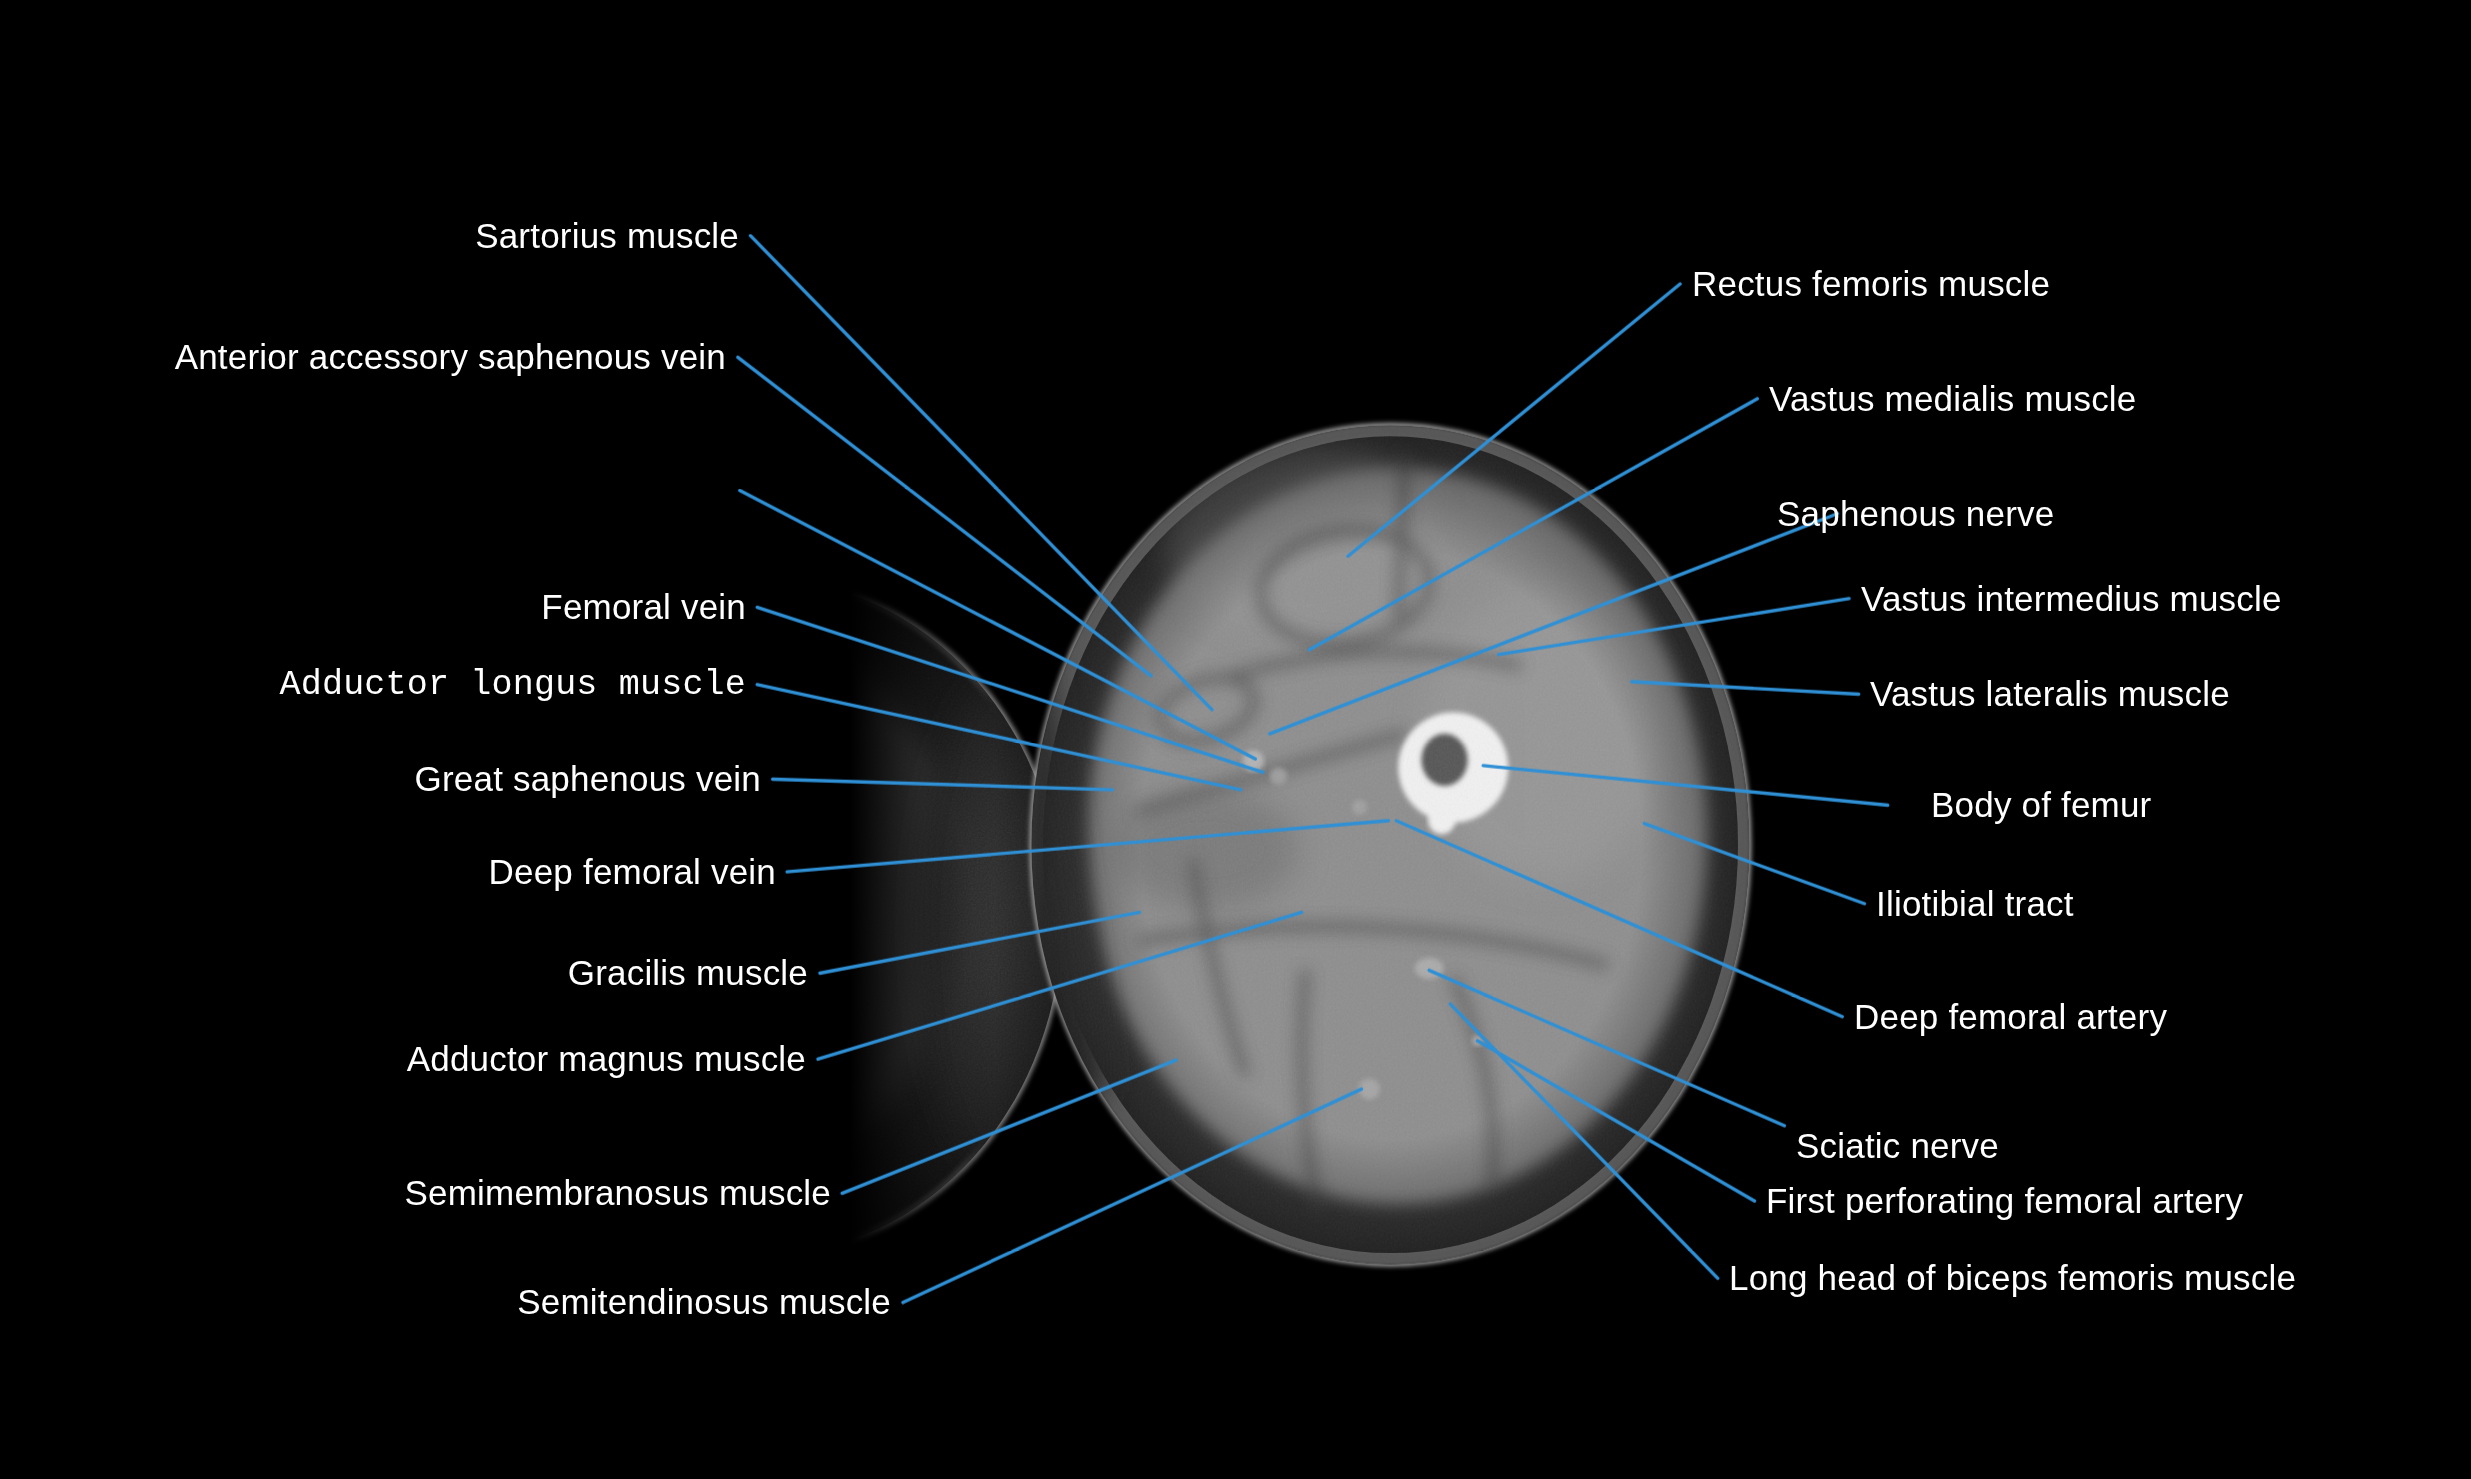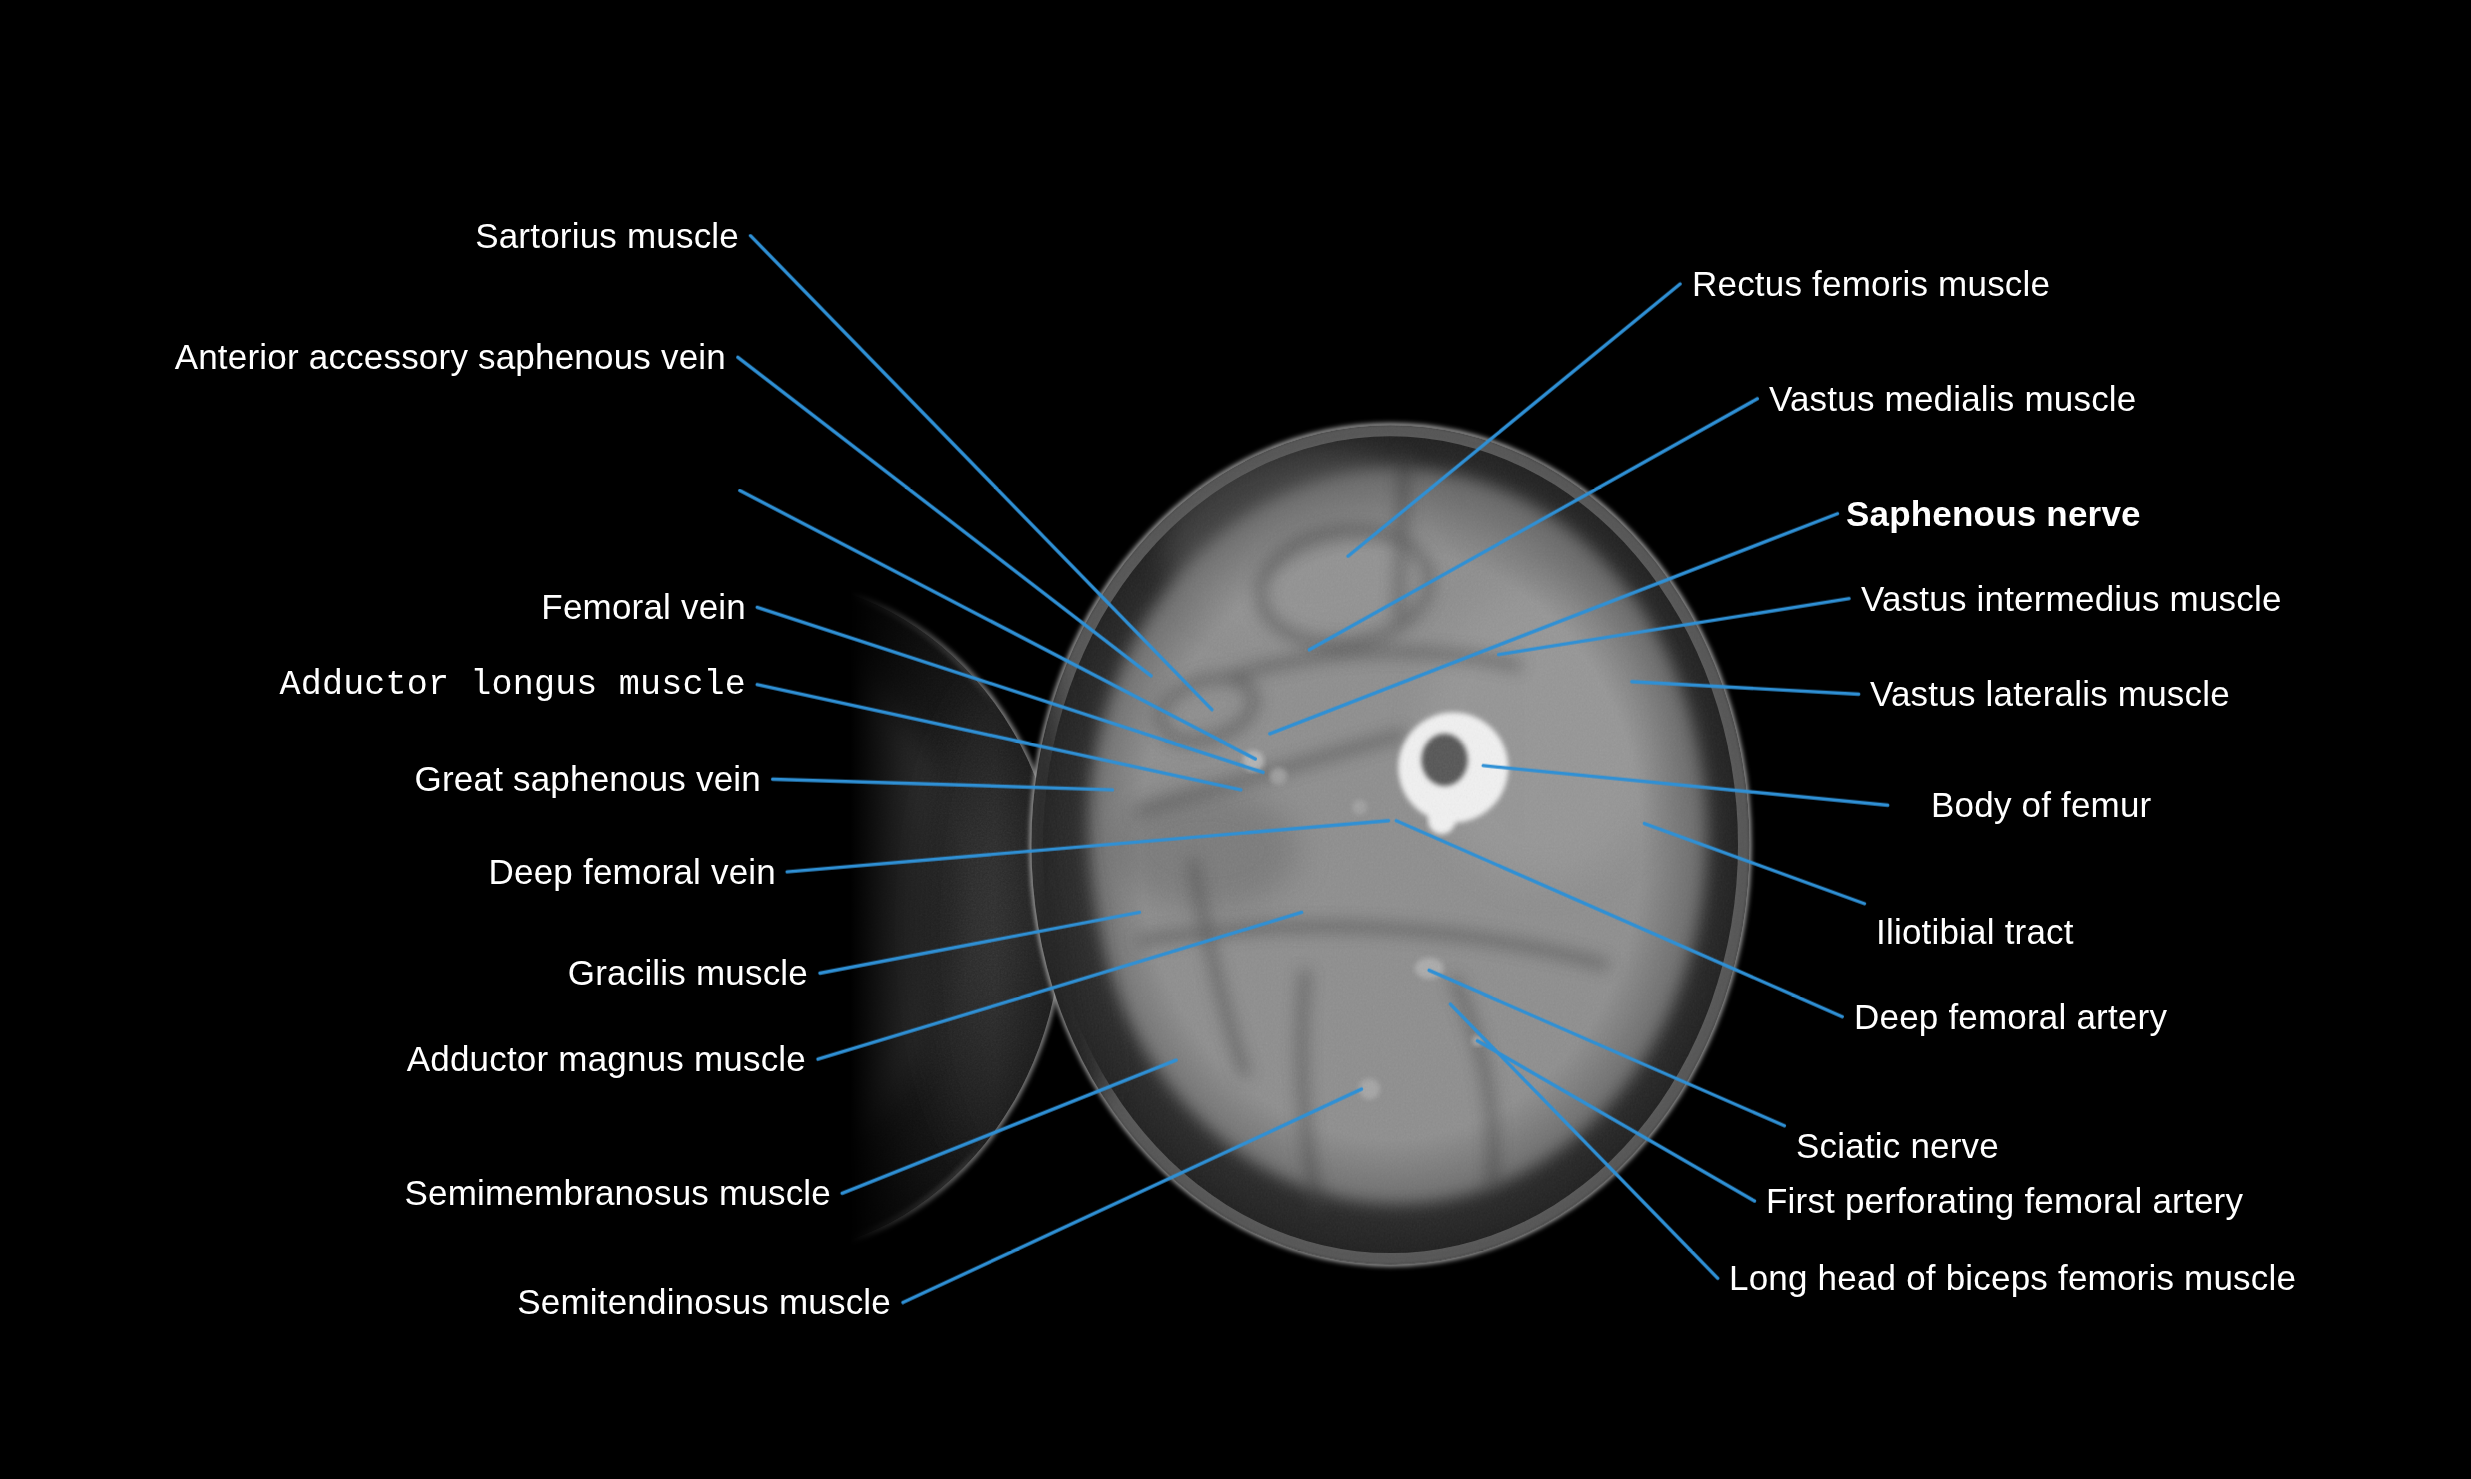--- a/index.html
+++ b/index.html
@@ -163,24 +163,24 @@
   <div class="label left" style="right:1726px; top:685px;font-family:Liberation Mono, monospace;">Adductor longus muscle</div>
   <div class="label left" style="right:1711px; top:779px;">Great saphenous vein</div>
   <div class="label left" style="right:1696px; top:872px;">Deep femoral vein</div>
   <div class="label left" style="right:1664px; top:973px;">Gracilis muscle</div>
   <div class="label left" style="right:1641px; top:1193px;">Semimembranosus muscle</div>
   <div class="label left" style="right:1666px; top:1059px;">Adductor magnus muscle</div>
   <div class="label left" style="right:1581px; top:1302px;">Semitendinosus muscle</div>
 
   <div class="label right" style="left:1692px; top:284px;">Rectus femoris muscle</div>
   <div class="label right" style="left:1769px; top:399px;">Vastus medialis muscle</div>
-  <div class="label right" style="left:1846px; top:514px;font-weight:bold;">Saphenous nerve</div>
+  <div class="label right" style="left:1777px; top:514px;">Saphenous nerve</div>
   <div class="label right" style="left:1861px; top:599px;">Vastus intermedius muscle</div>
   <div class="label right" style="left:1870px; top:694px;">Vastus lateralis muscle</div>
   <div class="label right" style="left:1899px; top:805px;margin-left:32px;">Body of femur</div>
-  <div class="label right" style="left:1876px; top:932px;">Iliotibial tract</div>
+  <div class="label right" style="left:1876px; top:904px;">Iliotibial tract</div>
   <div class="label right" style="left:1854px; top:1017px;">Deep femoral artery</div>
   <div class="label right" style="left:1796px; top:1126px;margin-top:20px;">Sciatic nerve</div>
   <div class="label right" style="left:1766px; top:1201px;">First perforating femoral artery</div>
   <div class="label right" style="left:1729px; top:1278px;">Long head of biceps femoris muscle</div>
 
 </div>
 
 
 </body></html>

